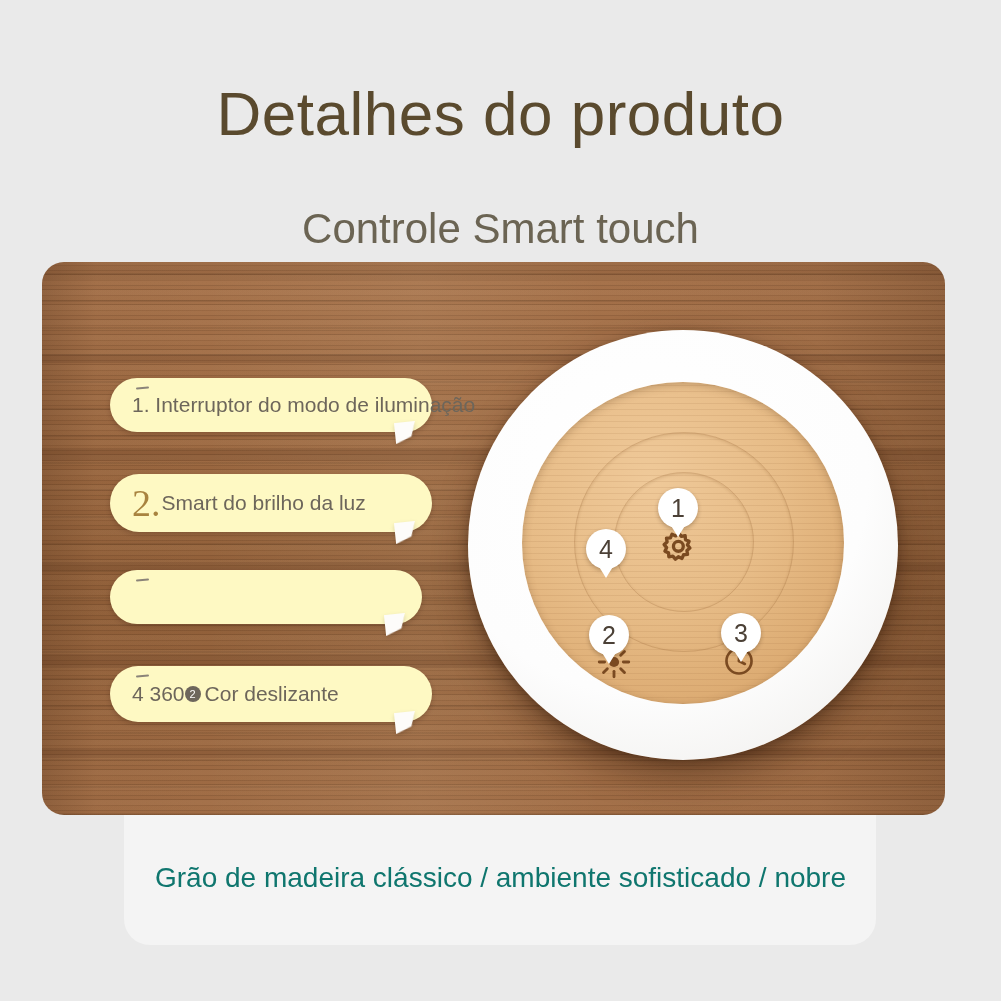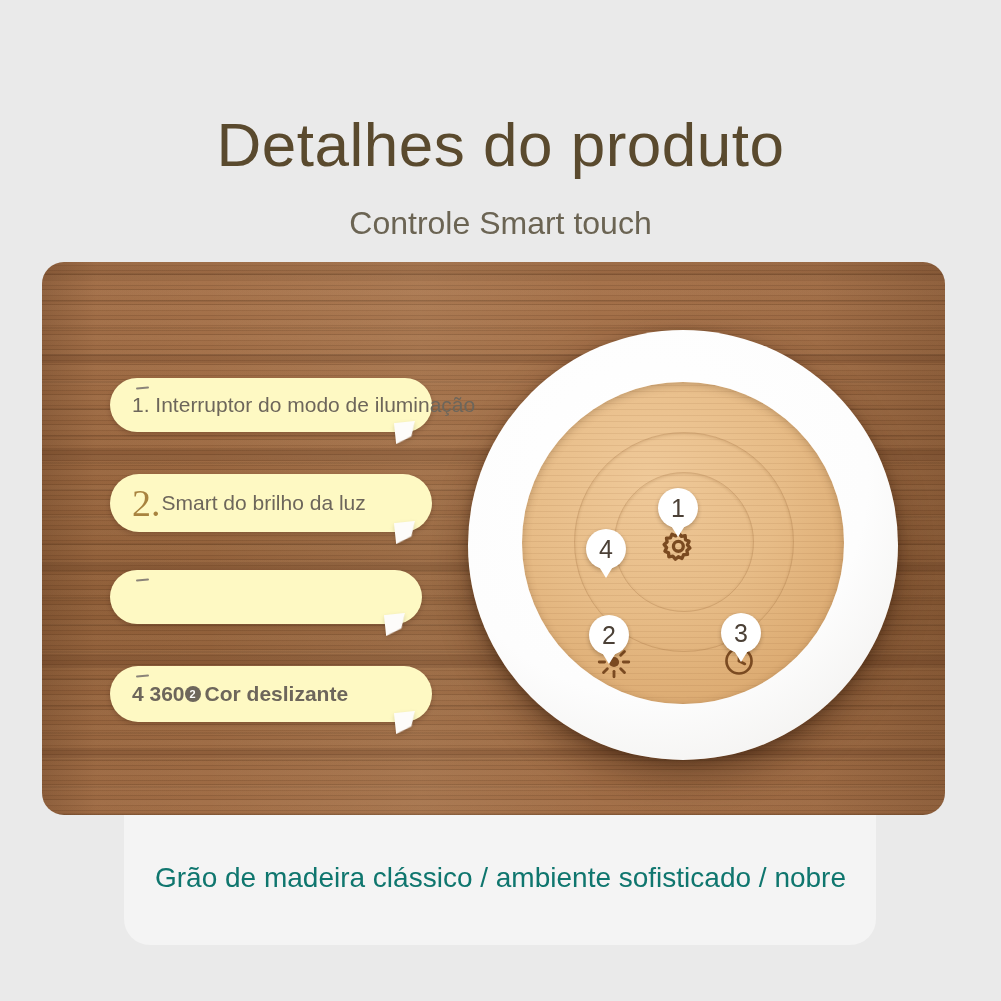--- a/index.html
+++ b/index.html
@@ -27,28 +27,27 @@
   .title {
     position: absolute;
     left: 0; top: 78px;
     width: 1001px;
     text-align: center;
     font-size: 62px;
     letter-spacing: 0.5px;
     color: #5a4a2e;
     font-family: "Liberation Sans", sans-serif;
     white-space: nowrap;
-    margin-top: 31px;
   }
   .subtitle {
     position: absolute;
     left: 0; top: 205px;
     width: 1001px;
     text-align: center;
-    font-size: 32px;
+    font-size: 42px;
     color: #6b6453;
     font-family: "Liberation Sans", sans-serif;
     white-space: nowrap;
   }
 
   
   .bottom-card {
     position: absolute;
     left: 124px;
     top: 800px;
@@ -152,21 +151,21 @@
     width: 13px;
     height: 2px;
     background: #8b8479;
     border-radius: 1px;
     transform: rotate(-4deg);
   }
 
   #bubble1 { left: 110px; top: 378px; width: 322px; height: 54px; }
   #bubble2 { left: 110px; top: 474px; width: 322px; height: 58px; }
   #bubble3 { left: 110px; top: 570px; width: 312px; height: 54px; }
-  #bubble4 { left: 110px; top: 666px; width: 322px; height: 56px; font-weight: bold; }
+  #bubble4 { left: 110px; top: 666px; width: 322px; height: 56px; }
 
   
   .circnum {
     display: inline-block;
     width: 16px;
     height: 16px;
     border-radius: 50%;
     background: #6d665b;
     color: #fdfcfa;
     font-size: 11px;

